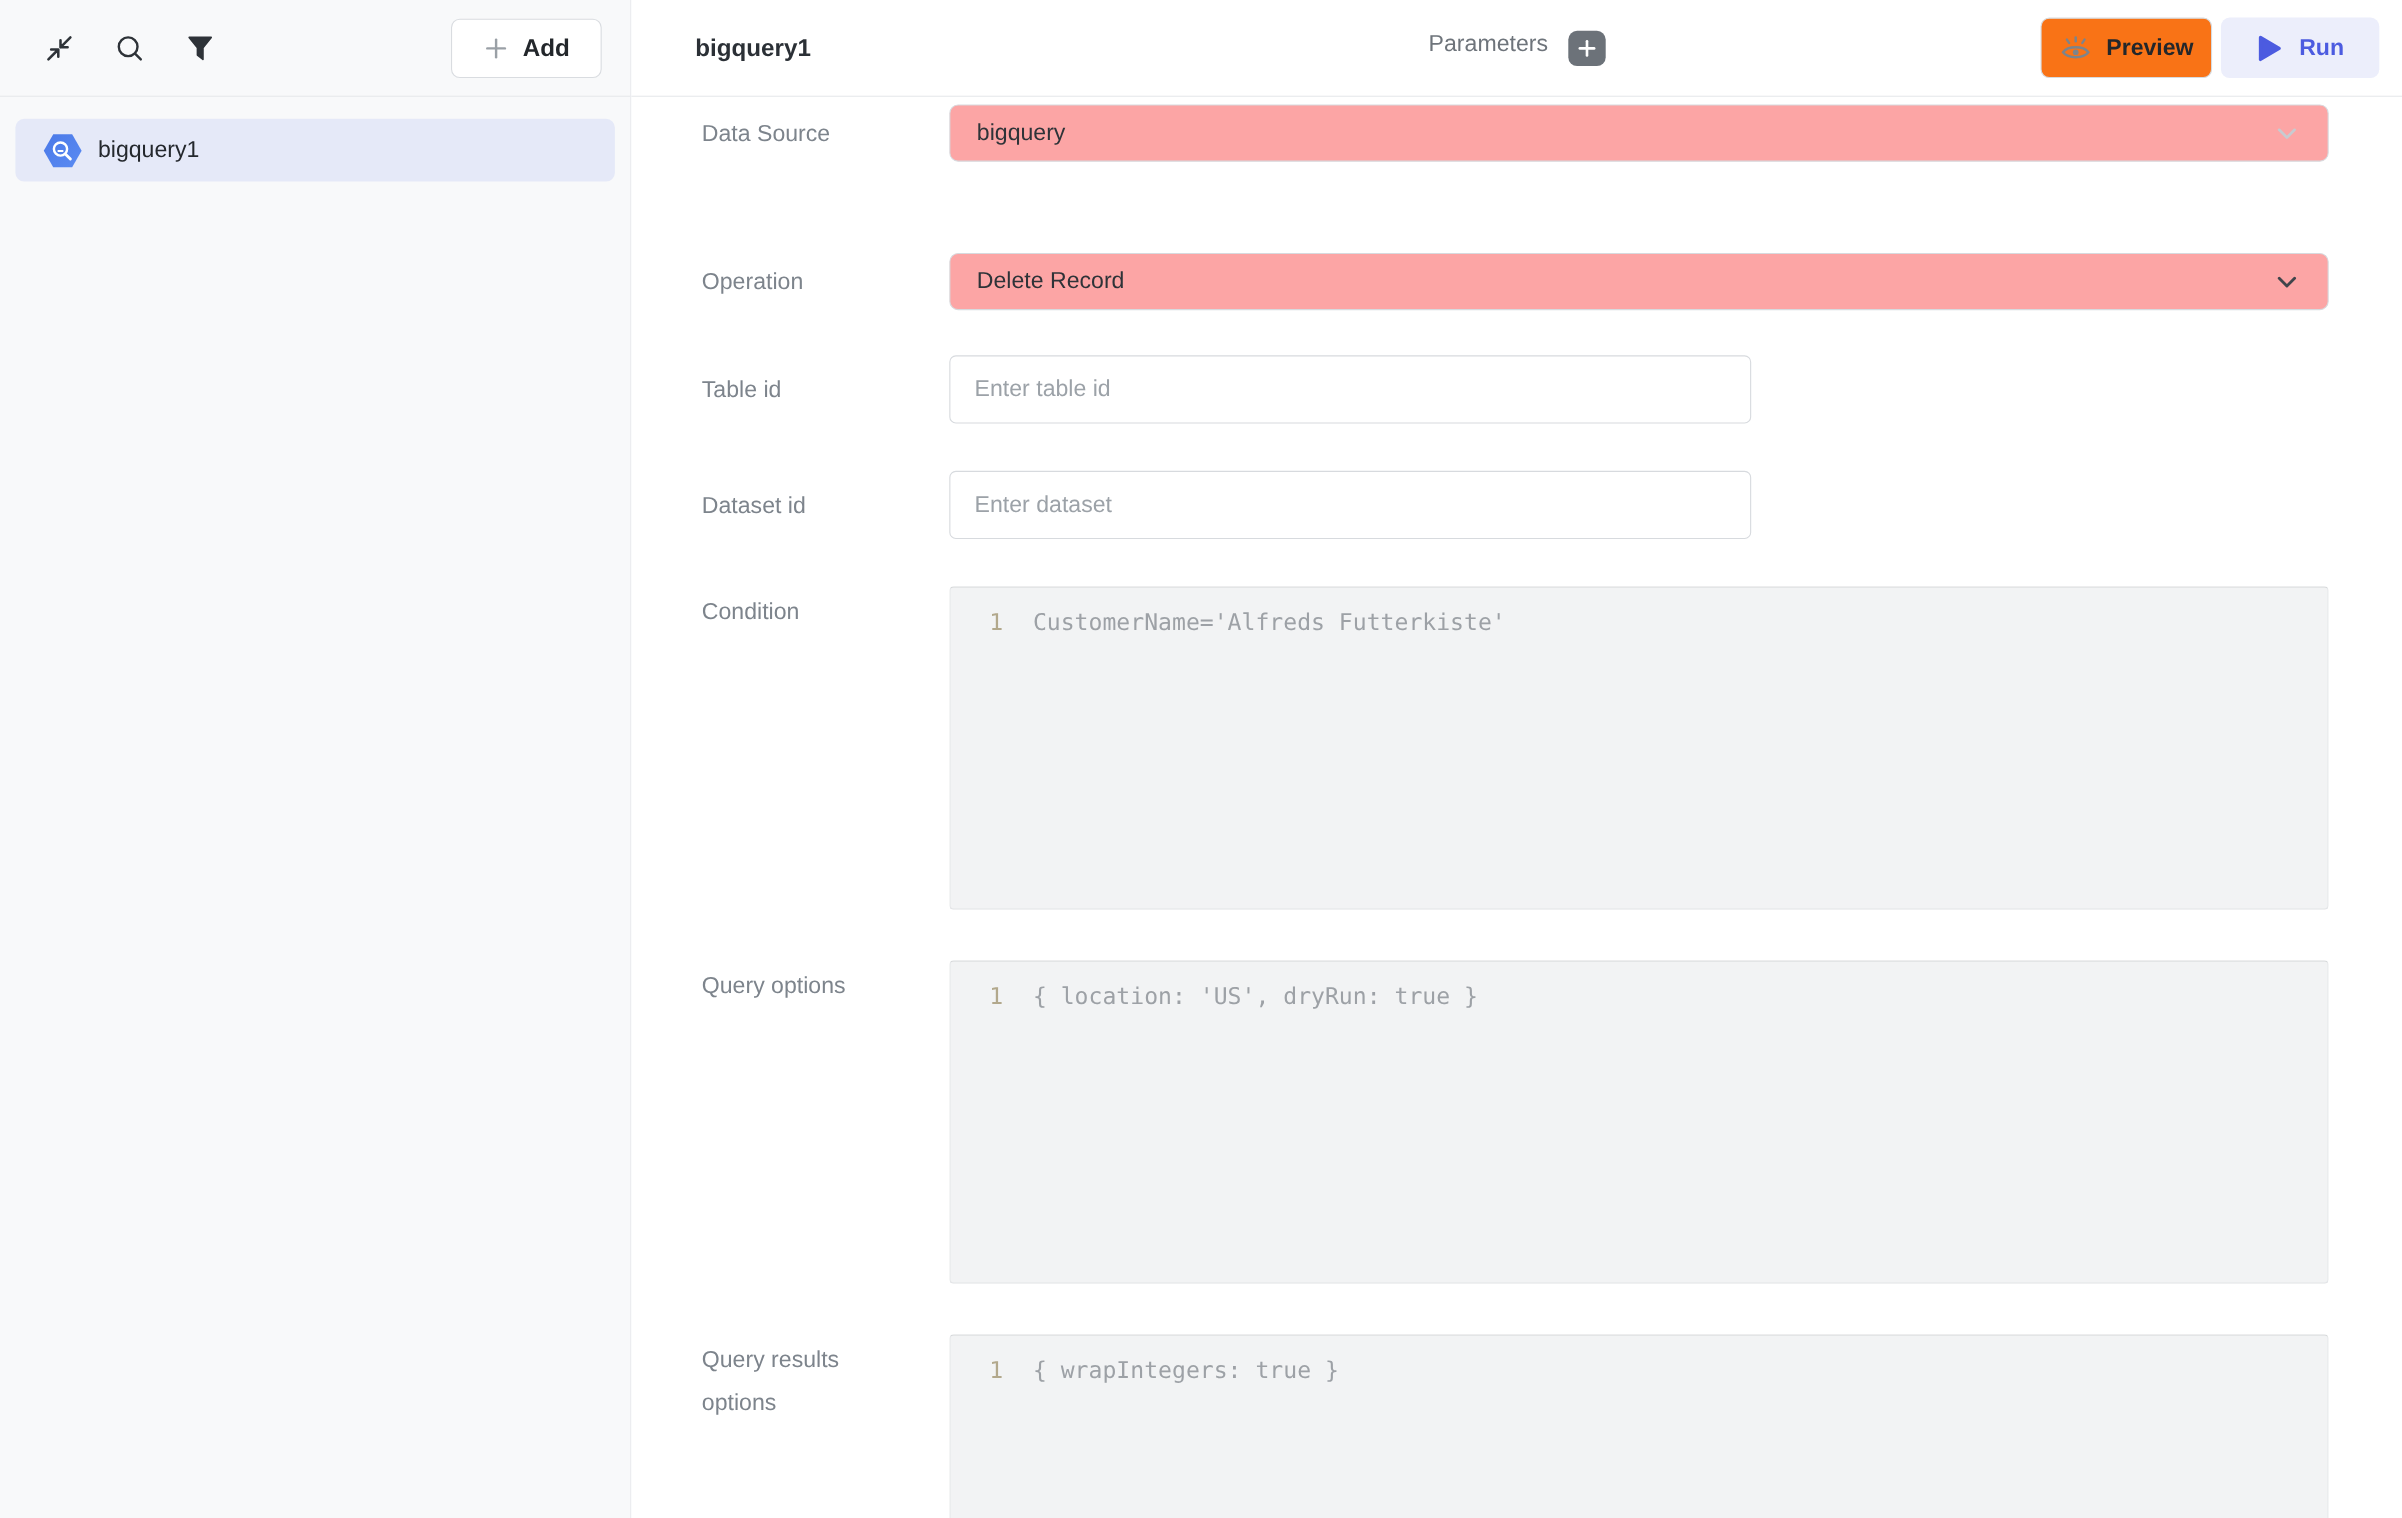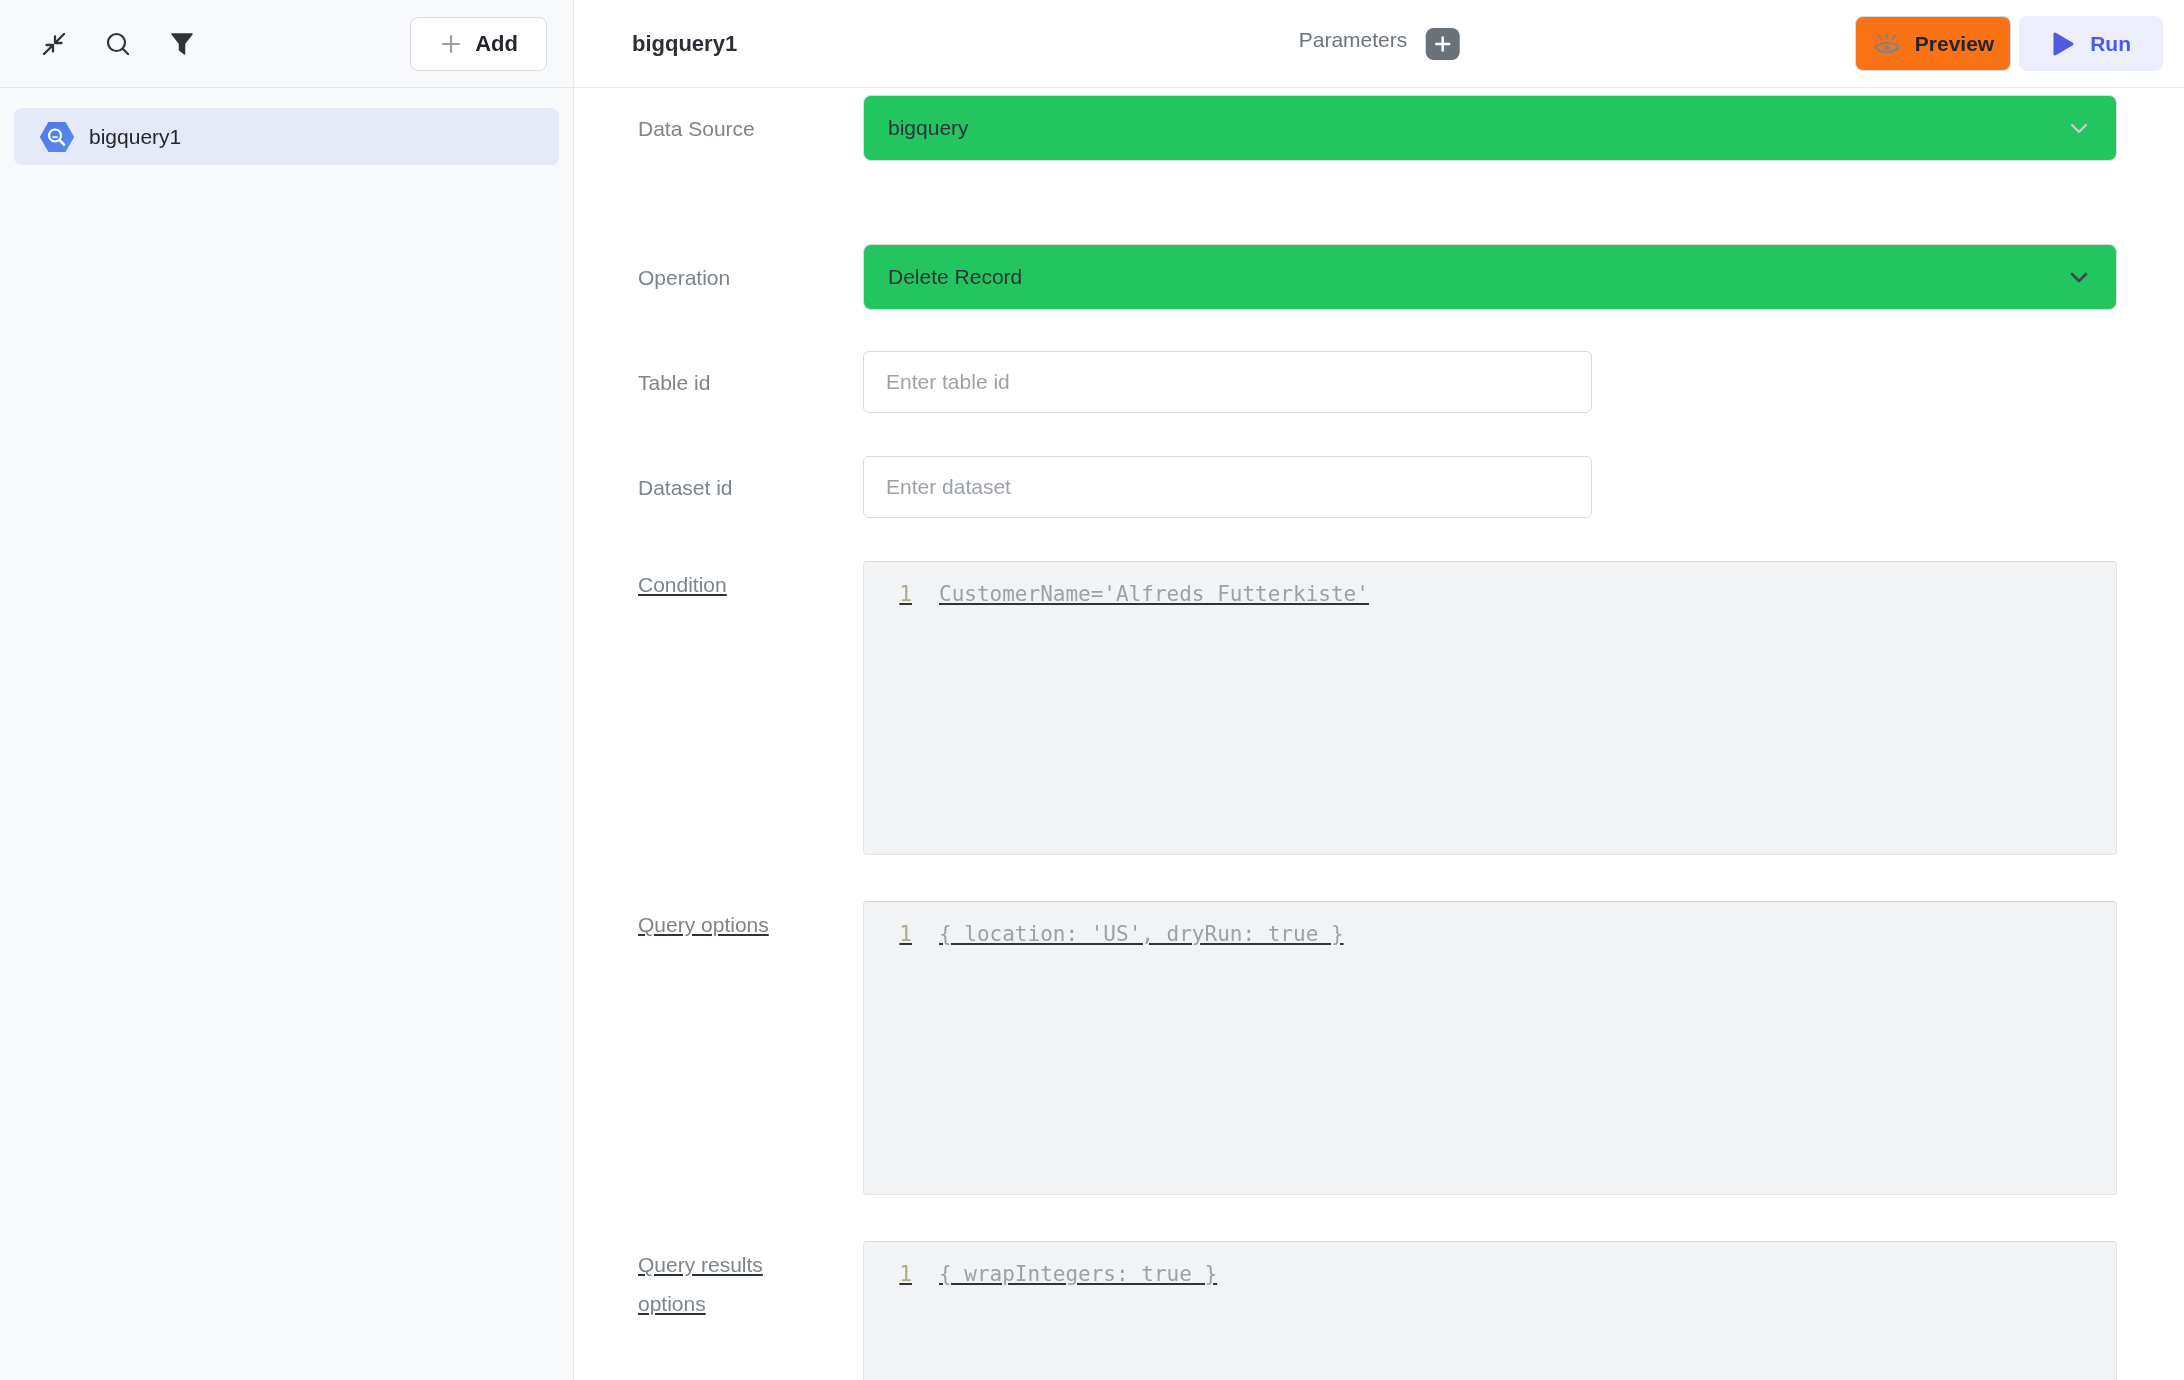--- a/index.html
+++ b/index.html
@@ -85,31 +85,31 @@
     cursor: pointer;
   }
 
   
   .content {
     flex: 1; overflow: hidden;
     background: #ffffff;
     padding: 0 67px 0 64px;
   }
   .form-row { display: flex; align-items: center; }
-  .form-row.top-align { align-items: flex-start; text-decoration: underline; }
+  .form-row.top-align { align-items: flex-start; }
   .form-label {
     width: 192px; flex: none; margin-right: 33px;
     font-size: 21px; font-weight: 500; color: #7d848c;
     line-height: 39px;
   }
   .top-align .form-label { padding-top: 4px; }
   .form-control { flex: 1; min-width: 0; }
 
   .select-box {
-    height: 66px; background: #22c55e;
+    height: 52px; background: #fca5a5;
     border: 1px solid #d7dade; border-radius: 8px;
     display: flex; align-items: center; justify-content: space-between;
     padding: 0 24px; cursor: pointer;
   }
   .select-value { font-size: 21px; color: #2e3338; }
   .chev { display: flex; }
 
   .text-input {
     width: 729px; height: 62px;
     border: 1px solid #d7dade; border-radius: 6px;

